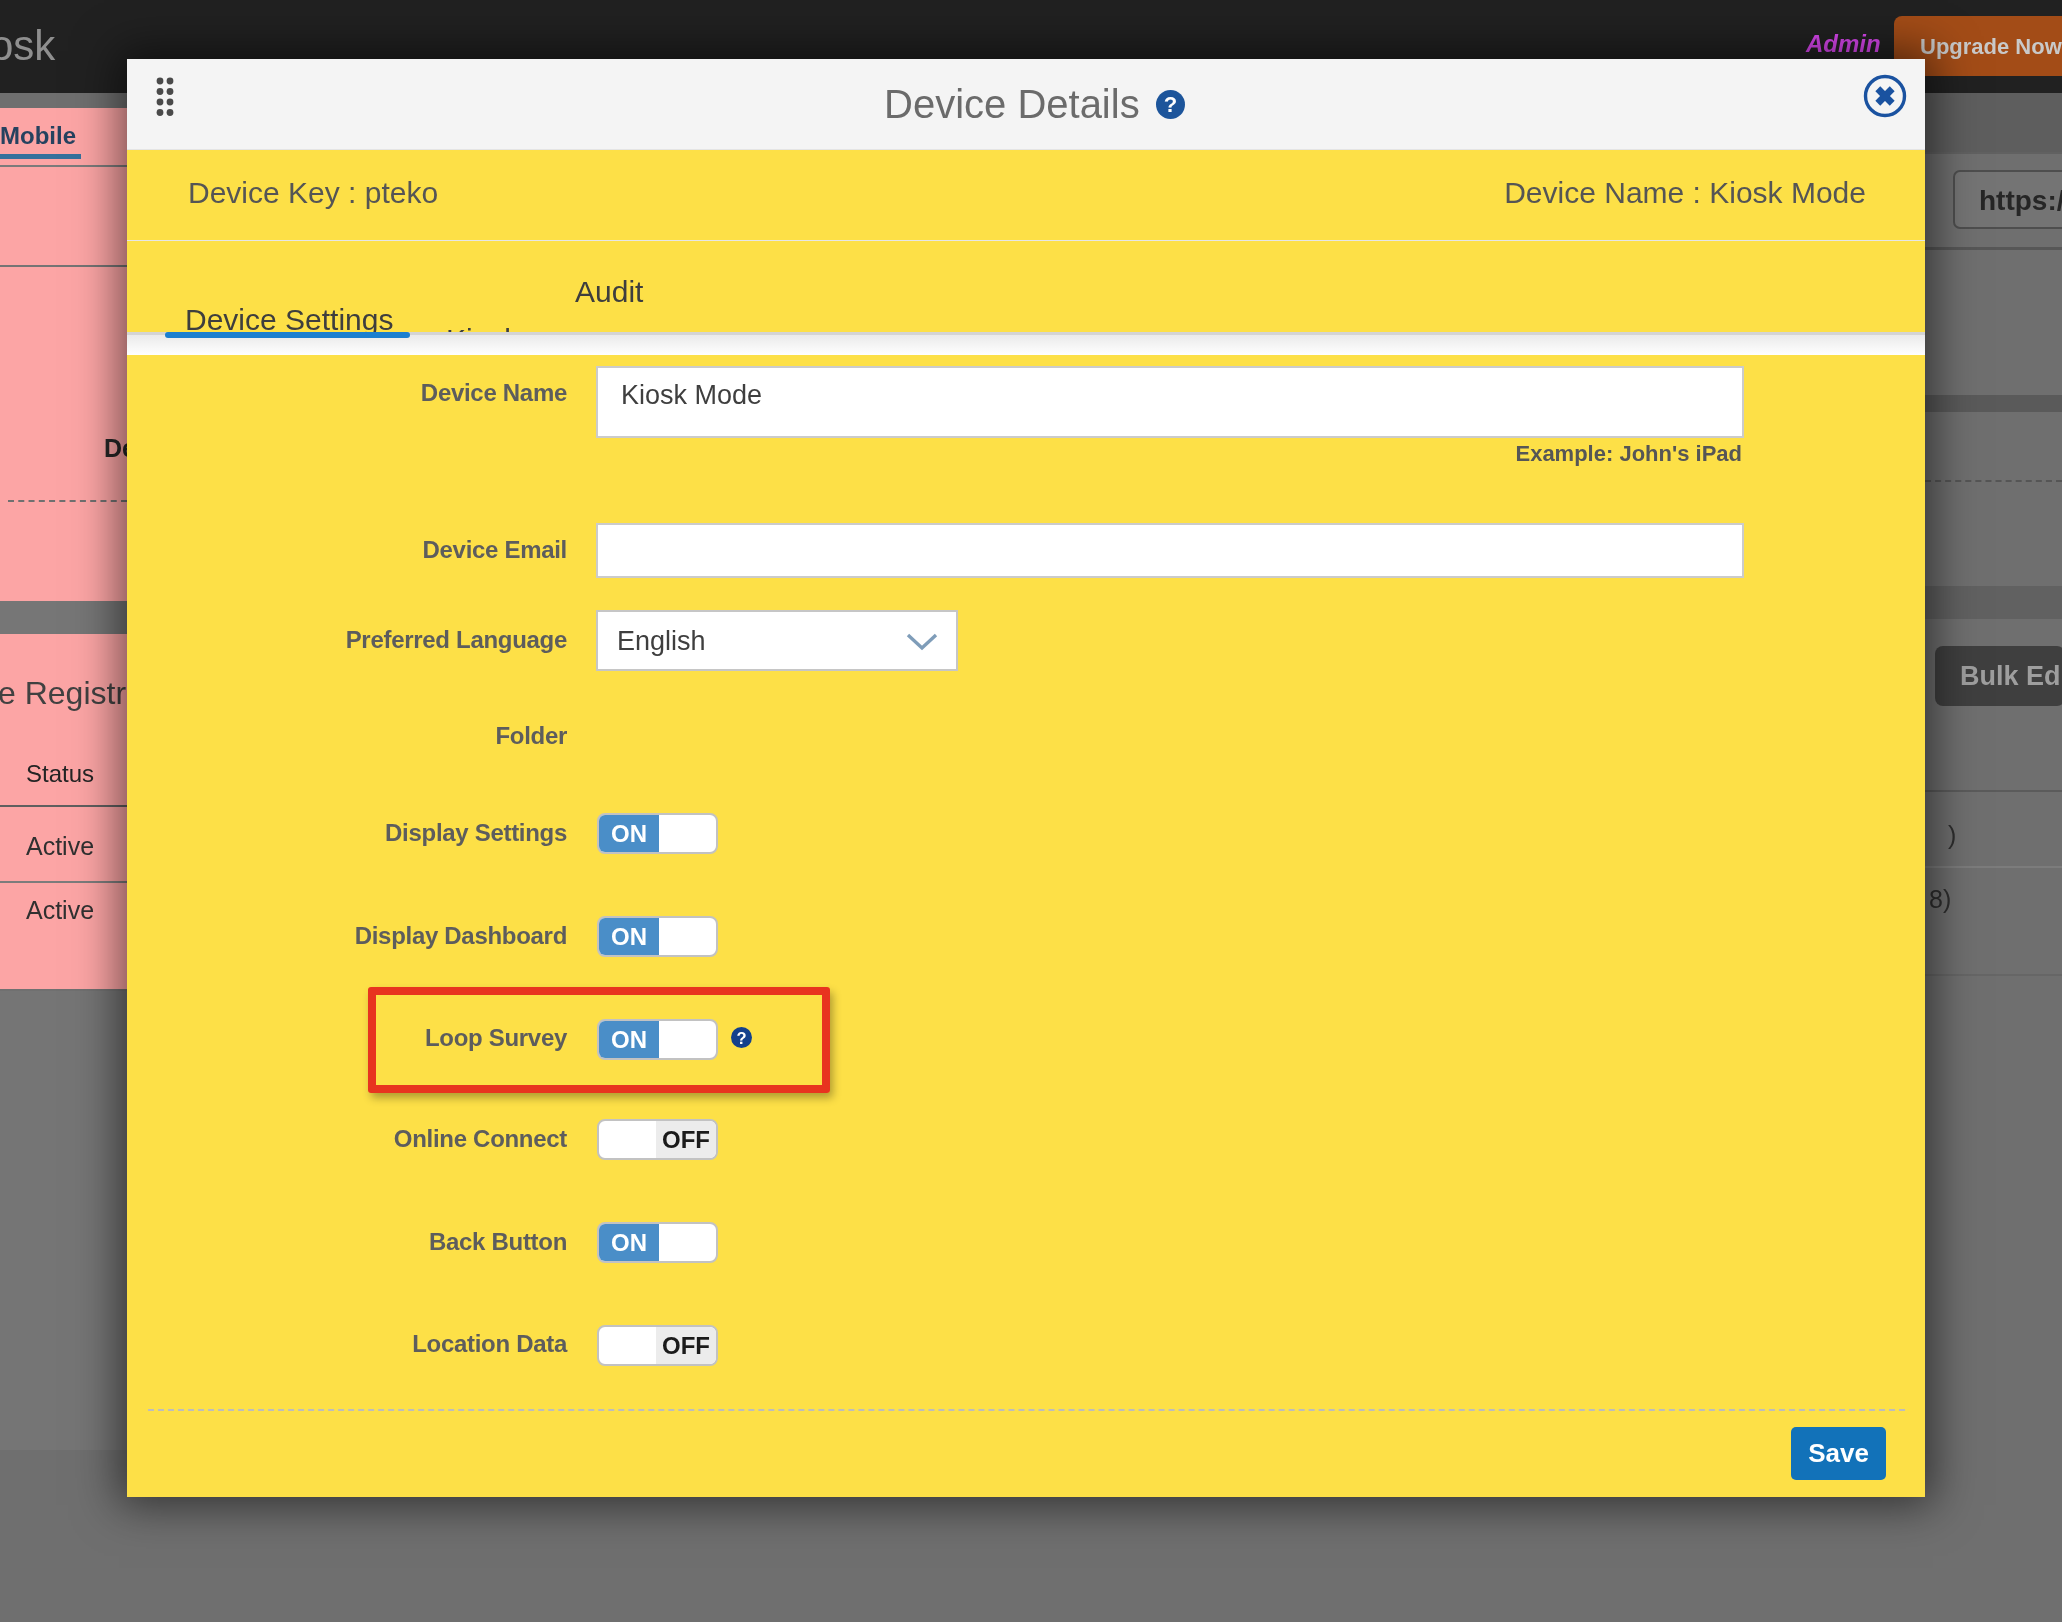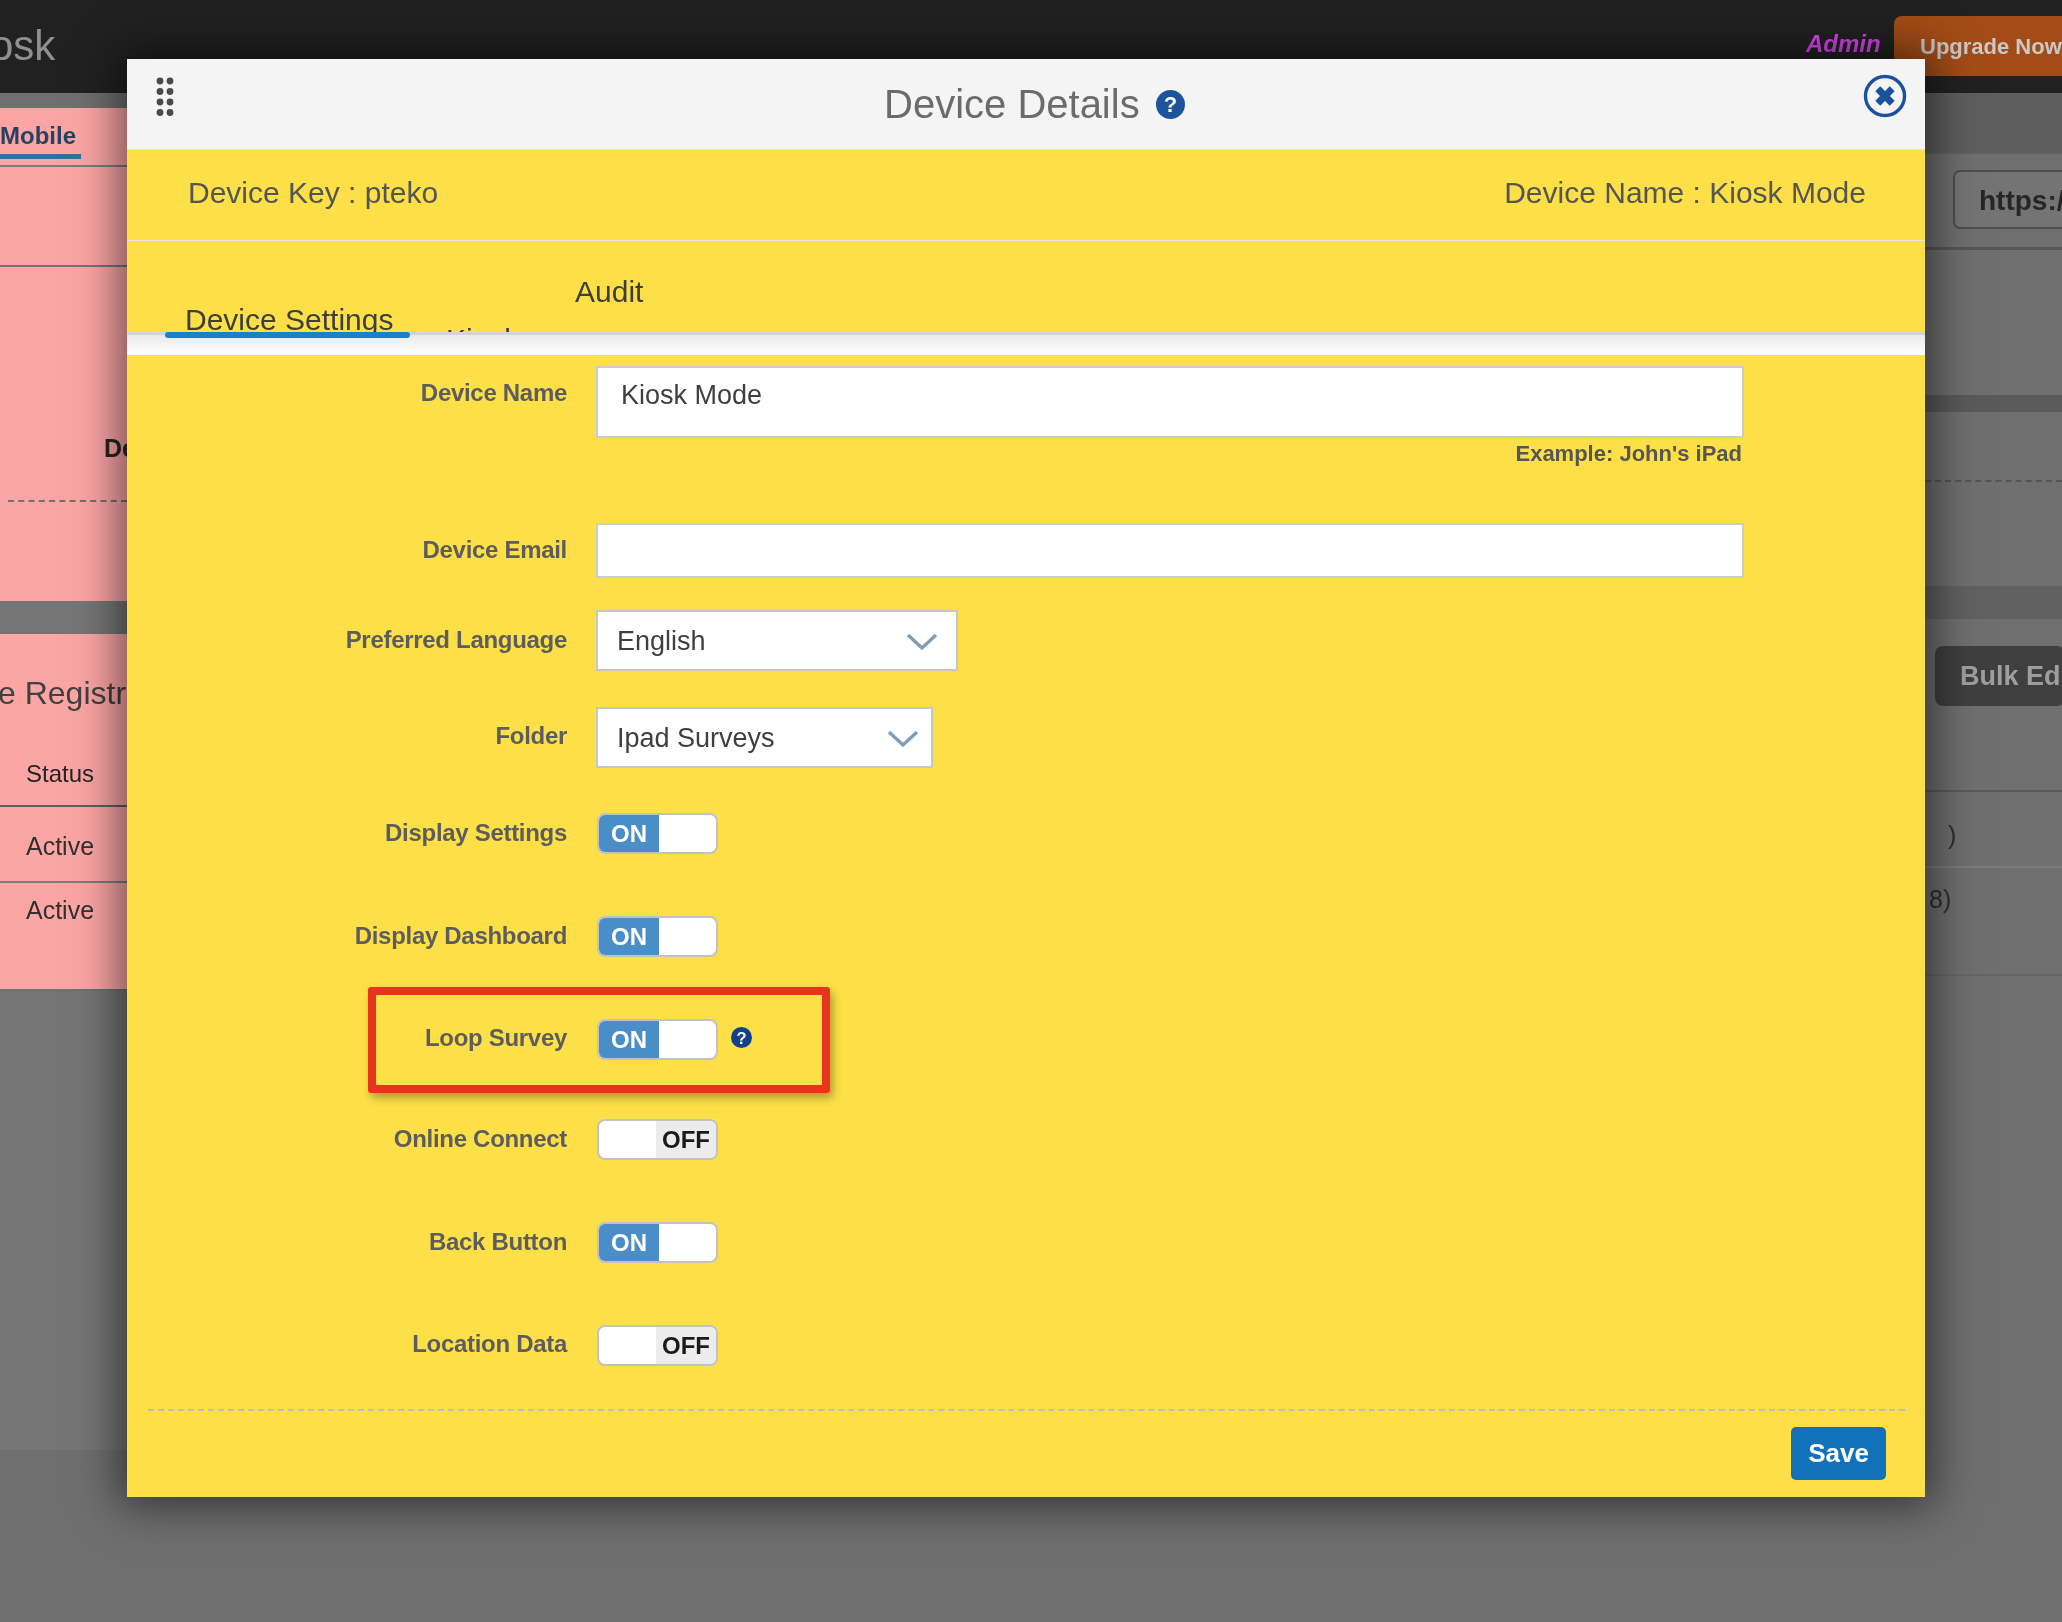--- a/index.html
+++ b/index.html
@@ -120,26 +120,20 @@
   </div>
   <div class="abs" style="right:183px; top:382px; font-size:22px; font-weight:bold; color:#565656;">Example: John's iPad</div>
   <div class="abs" style="left:469px; top:464px; width:1148px; height:55px; border:2px solid #cbcbcb; background:#fff;"></div>
 
   <div class="abs" style="left:469px; top:551px; width:362px; height:61px; border:2px solid #c6c6c6; background:#fff;">
     <div class="abs" style="left:19px; top:14px; font-size:27px; color:#3f3f3f;">English</div>
     <svg class="abs" style="right:18px; top:21px;" width="32" height="18" viewBox="0 0 32 18">
       <polyline points="2,2 16,15 30,2" fill="none" stroke="#7f9db9" stroke-width="3.4"></polyline>
     </svg>
   </div>
-  <div class="abs" style="left:469px; top:648px; width:337px; height:61px; border:2px solid #c6c6c6; background:#fff;">
-    <div class="abs" style="left:19px; top:14px; font-size:27px; color:#3f3f3f;">Ipad Surveys</div>
-    <svg class="abs" style="right:12px; top:21px;" width="32" height="18" viewBox="0 0 32 18">
-      <polyline points="2,2 16,15 30,2" fill="none" stroke="#7f9db9" stroke-width="3.4"></polyline>
-    </svg>
-  </div>
 
   <div class="abs" style="left:470px; top:754px; width:121px; height:41px; border:2px solid #c2c2c2; border-radius:8px; background:#fff; overflow:hidden;">
     <div class="abs" style="left:0; top:0; width:60px; height:37px; background:#4a8ec8; color:#fff; font-weight:bold; font-size:24px; text-align:center; line-height:37px;">ON</div>
   </div>
   <div class="abs" style="left:470px; top:857px; width:121px; height:41px; border:2px solid #c2c2c2; border-radius:8px; background:#fff; overflow:hidden;">
     <div class="abs" style="left:0; top:0; width:60px; height:37px; background:#4a8ec8; color:#fff; font-weight:bold; font-size:24px; text-align:center; line-height:37px;">ON</div>
   </div>
   <div class="abs" style="left:470px; top:960px; width:121px; height:41px; border:2px solid #c2c2c2; border-radius:8px; background:#fff; overflow:hidden;">
     <div class="abs" style="left:0; top:0; width:60px; height:37px; background:#4a8ec8; color:#fff; font-weight:bold; font-size:24px; text-align:center; line-height:37px;">ON</div>
   </div>

